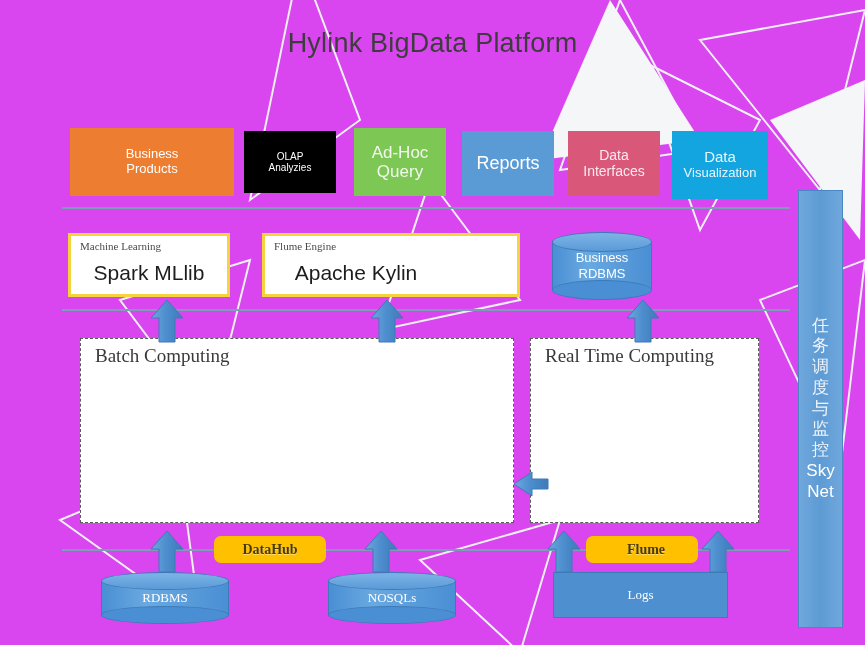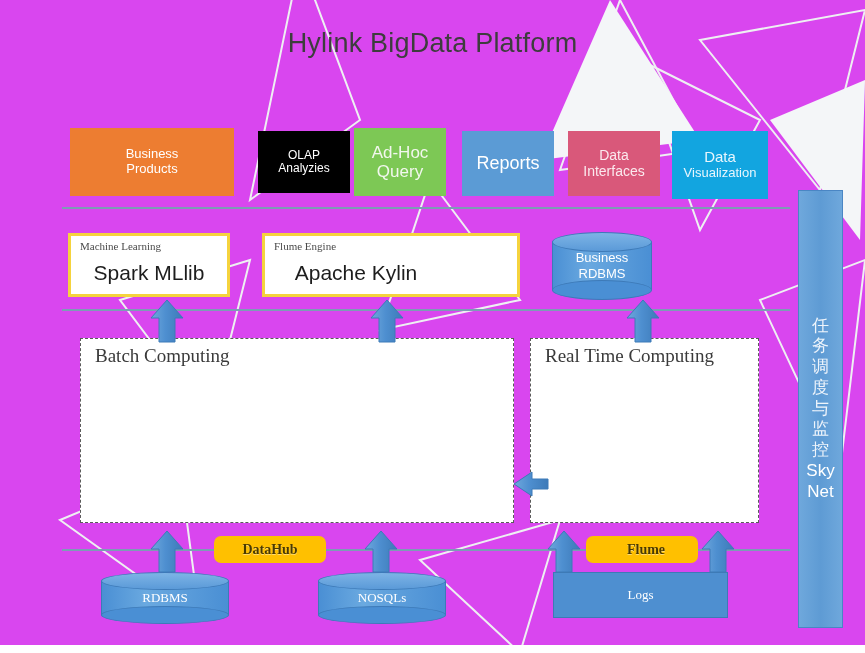--- a/index.html
+++ b/index.html
@@ -117,21 +117,21 @@
     </g>
   </svg>
 
   <div id="title">Hylink BigData Platform</div>
 
   <div class="box app" style="left:70px;top:128px;width:164px;height:68px;background:#ed7d31;color:#ffffff;font-size:13px;">
     <span class="l1">Business</span>
     <span class="l2">Products</span>
   </div>
 
-  <div class="box app" style="left:258px;top:131px;width:92px;height:62px;background:#000000;color:#ffffff;font-size:12px;">
+  <div class="box app" style="left:244px;top:131px;width:92px;height:62px;background:#000000;color:#ffffff;font-size:10px;">
     <span class="l1">OLAP</span>
     <span class="l2">Analyzies</span>
   </div>
 
   <div class="box app" style="left:354px;top:128px;width:92px;height:68px;background:#7dc855;color:#f2f7ee;font-size:17px;">
     <span class="l1">Ad-Hoc</span>
     <span class="l2">Query</span>
   </div>
 
   <div class="box app" style="left:462px;top:131px;width:92px;height:65px;background:#5b9bd5;color:#ffffff;font-size:18px;">
@@ -220,21 +220,21 @@
 
   <div class="cyl" style="left:101px;top:572px;width:128px;height:52px;">
     <div class="body" style="top:9px;bottom:9px;"></div>
     <div class="bot" style="height:18px;"></div>
     <div class="top" style="height:18px;"></div>
     <div class="lbl" style="font-family:'Liberation Serif',serif;">
       <span>RDBMS</span>
     </div>
   </div>
 
-  <div class="cyl" style="left:318px;top:572px;width:128px;height:52px;">
+  <div class="cyl" style="left:328px;top:572px;width:128px;height:52px;">
     <div class="body" style="top:9px;bottom:9px;"></div>
     <div class="bot" style="height:18px;"></div>
     <div class="top" style="height:18px;"></div>
     <div class="lbl" style="font-family:'Liberation Serif',serif;">
       <span>NOSQLs</span>
     </div>
   </div>
 
   <div class="srcbox" style="left:553px;top:572px;width:175px;height:46px;">
     <span>Logs</span>

